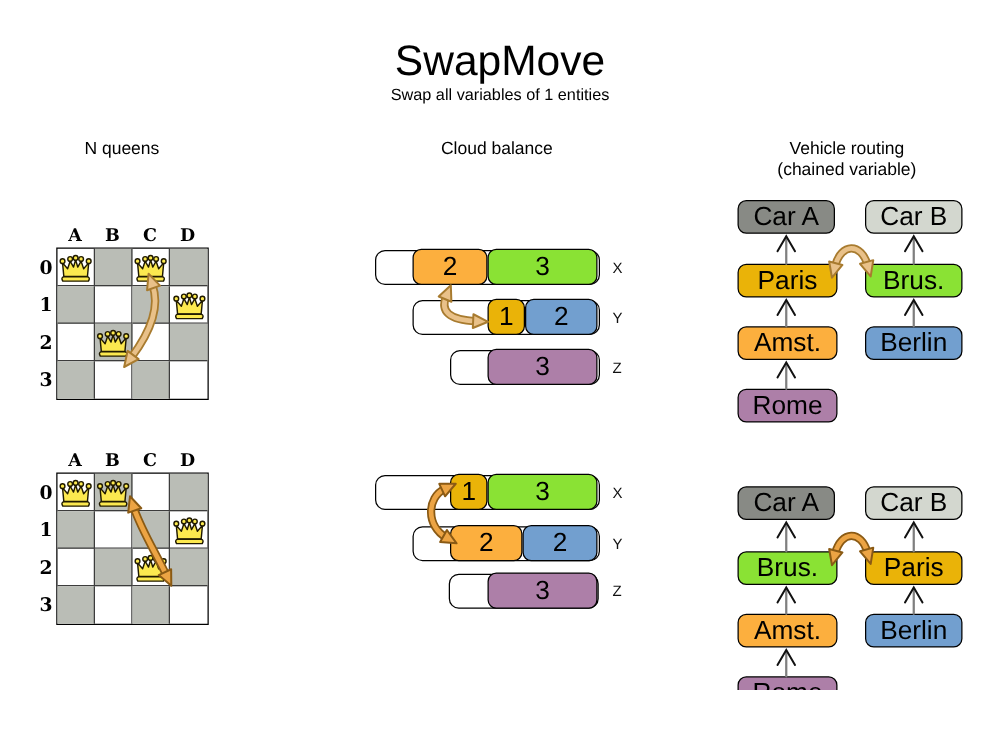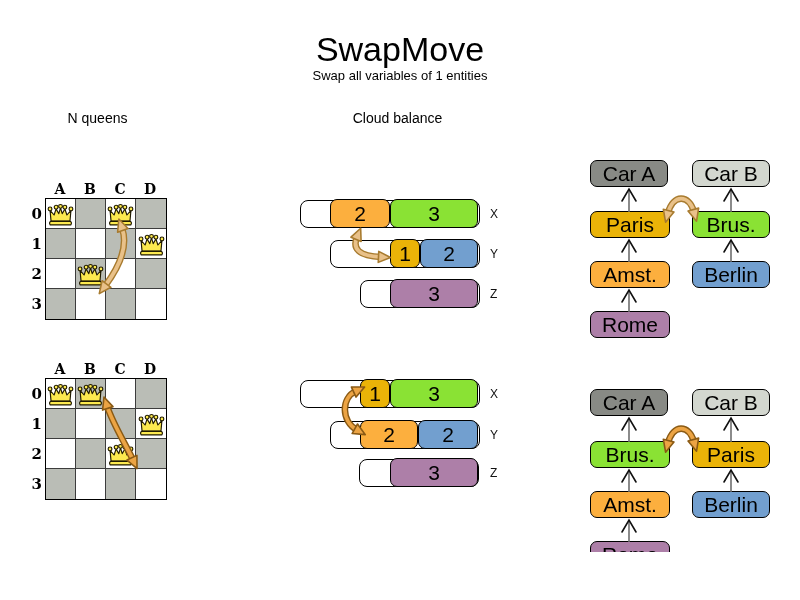--- a/index.html
+++ b/index.html
@@ -39,20 +39,22 @@
 </head>
 <body>
 
 <div id="canvas">
 
   <div class="abs title">SwapMove</div>
   <div class="abs subtitle">Swap all variables of 1 entities</div>
 
   <div class="abs sec-head" style="left:35px;top:110px;width:125px;">N queens</div>
   <div class="abs sec-head" style="left:330px;top:110px;width:135px;">Cloud balance</div>
+  <div class="abs sec-head" style="left:610px;top:110px;width:135px;">Vehicle routing</div>
+  <div class="abs sec-head" style="left:605px;top:127px;width:145px;">(chained variable)</div>
 
   <div class="abs col-label" style="left:45px;top:181px;">A</div>
   <div class="abs col-label" style="left:75px;top:181px;">B</div>
   <div class="abs col-label" style="left:105px;top:181px;">C</div>
   <div class="abs col-label" style="left:135px;top:181px;">D</div>
   <div class="abs row-label" style="left:26px;top:205px;">0</div>
   <div class="abs row-label" style="left:26px;top:235px;">1</div>
   <div class="abs row-label" style="left:26px;top:265px;">2</div>
   <div class="abs row-label" style="left:26px;top:295px;">3</div>
 

